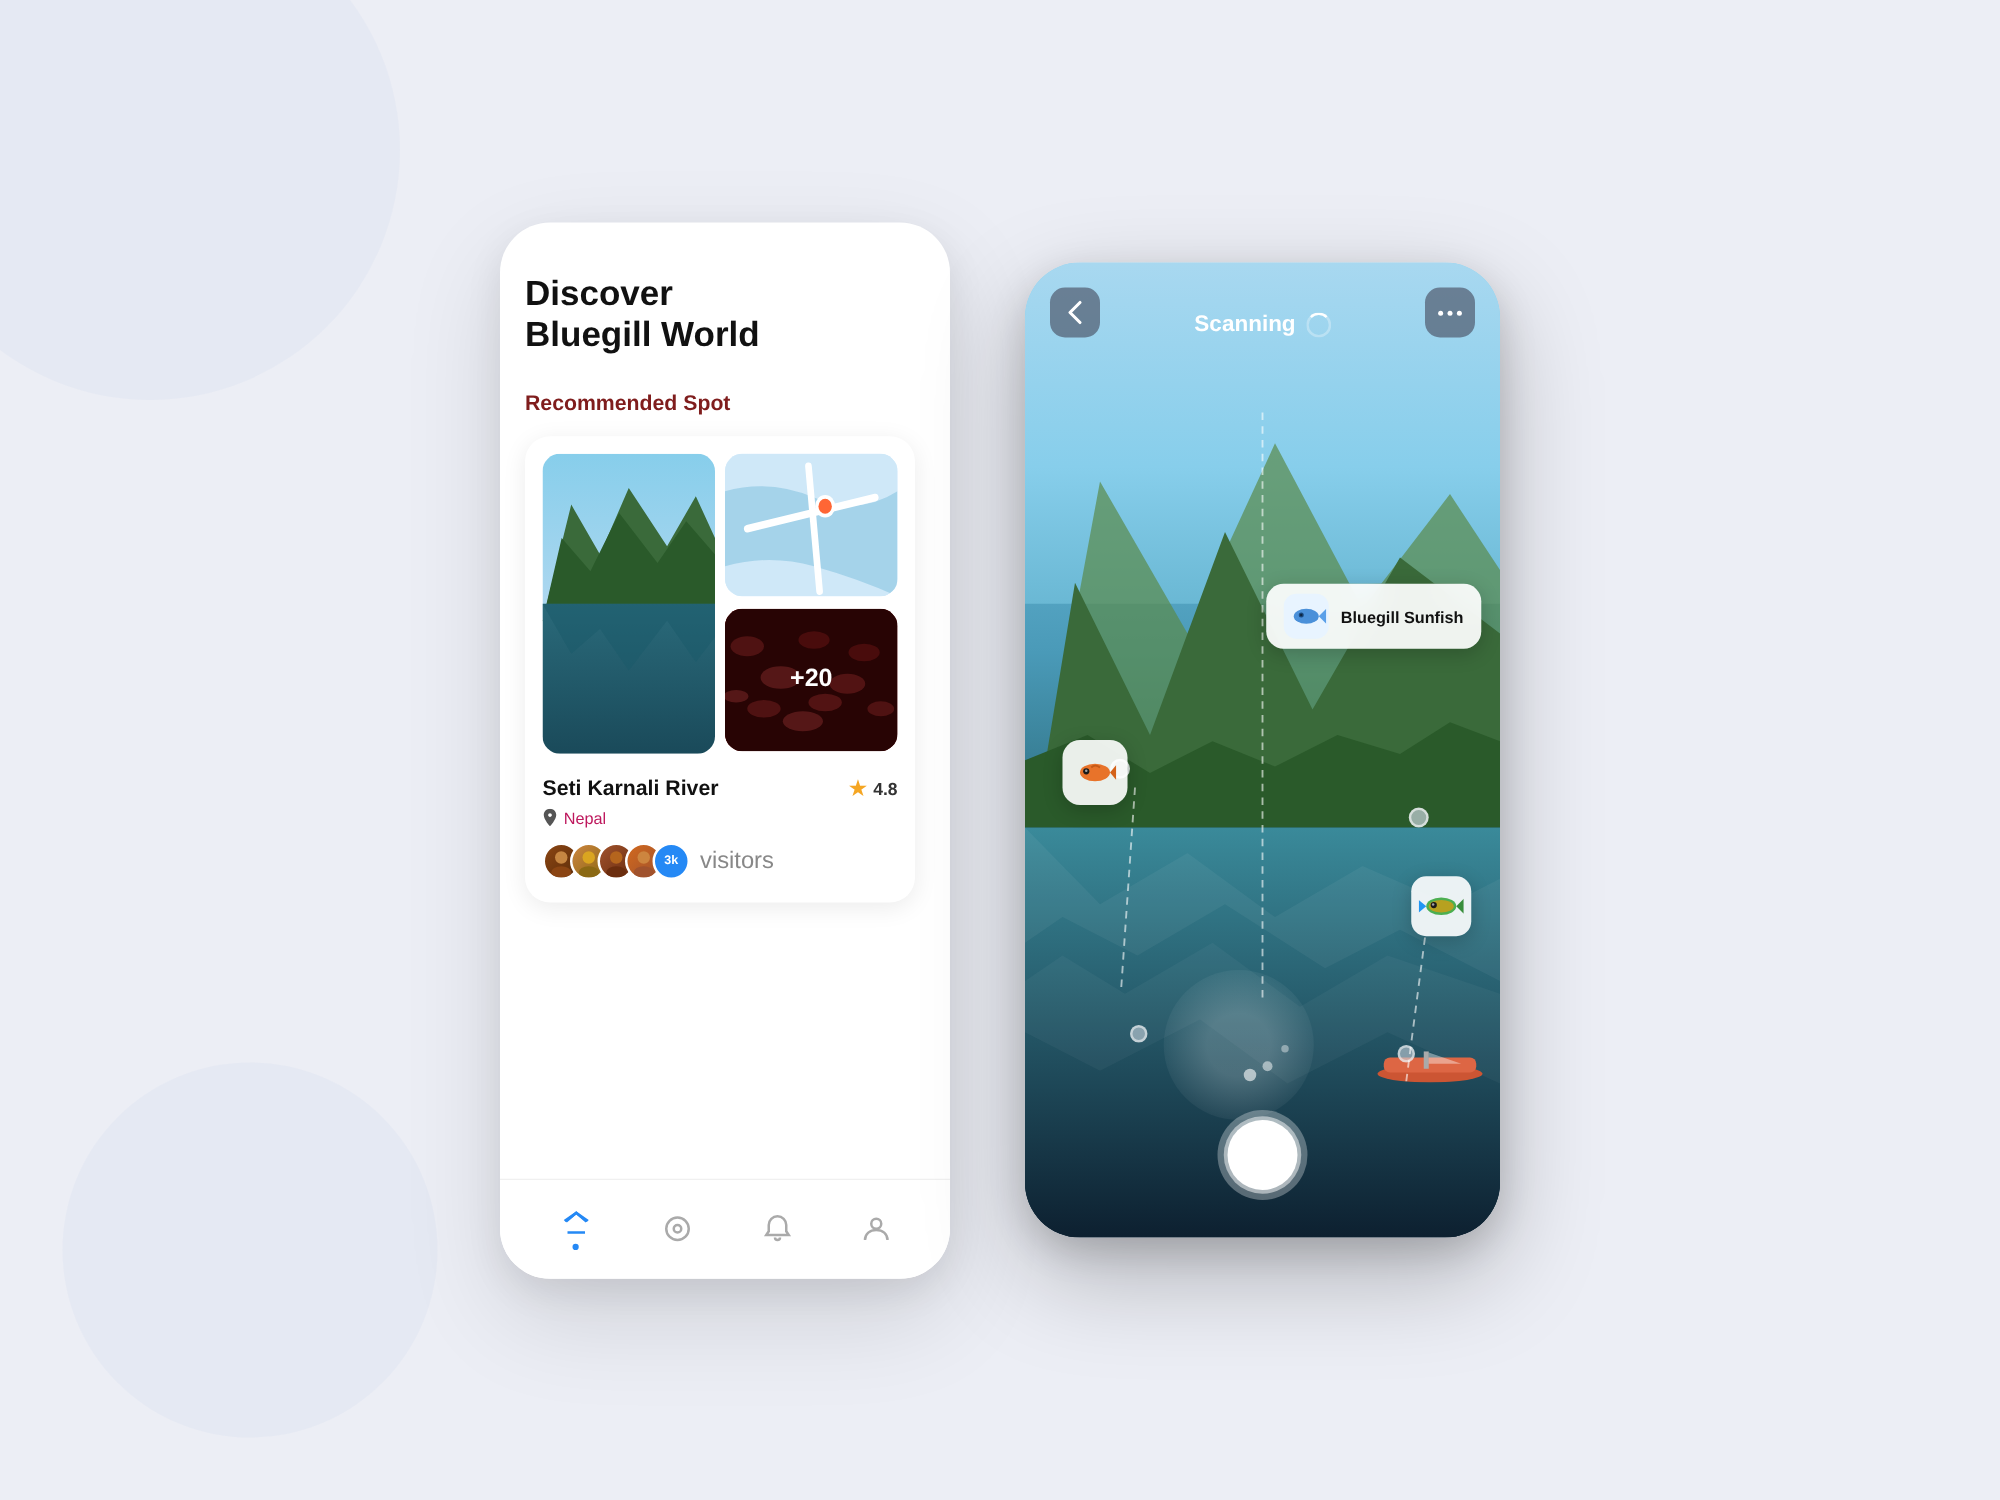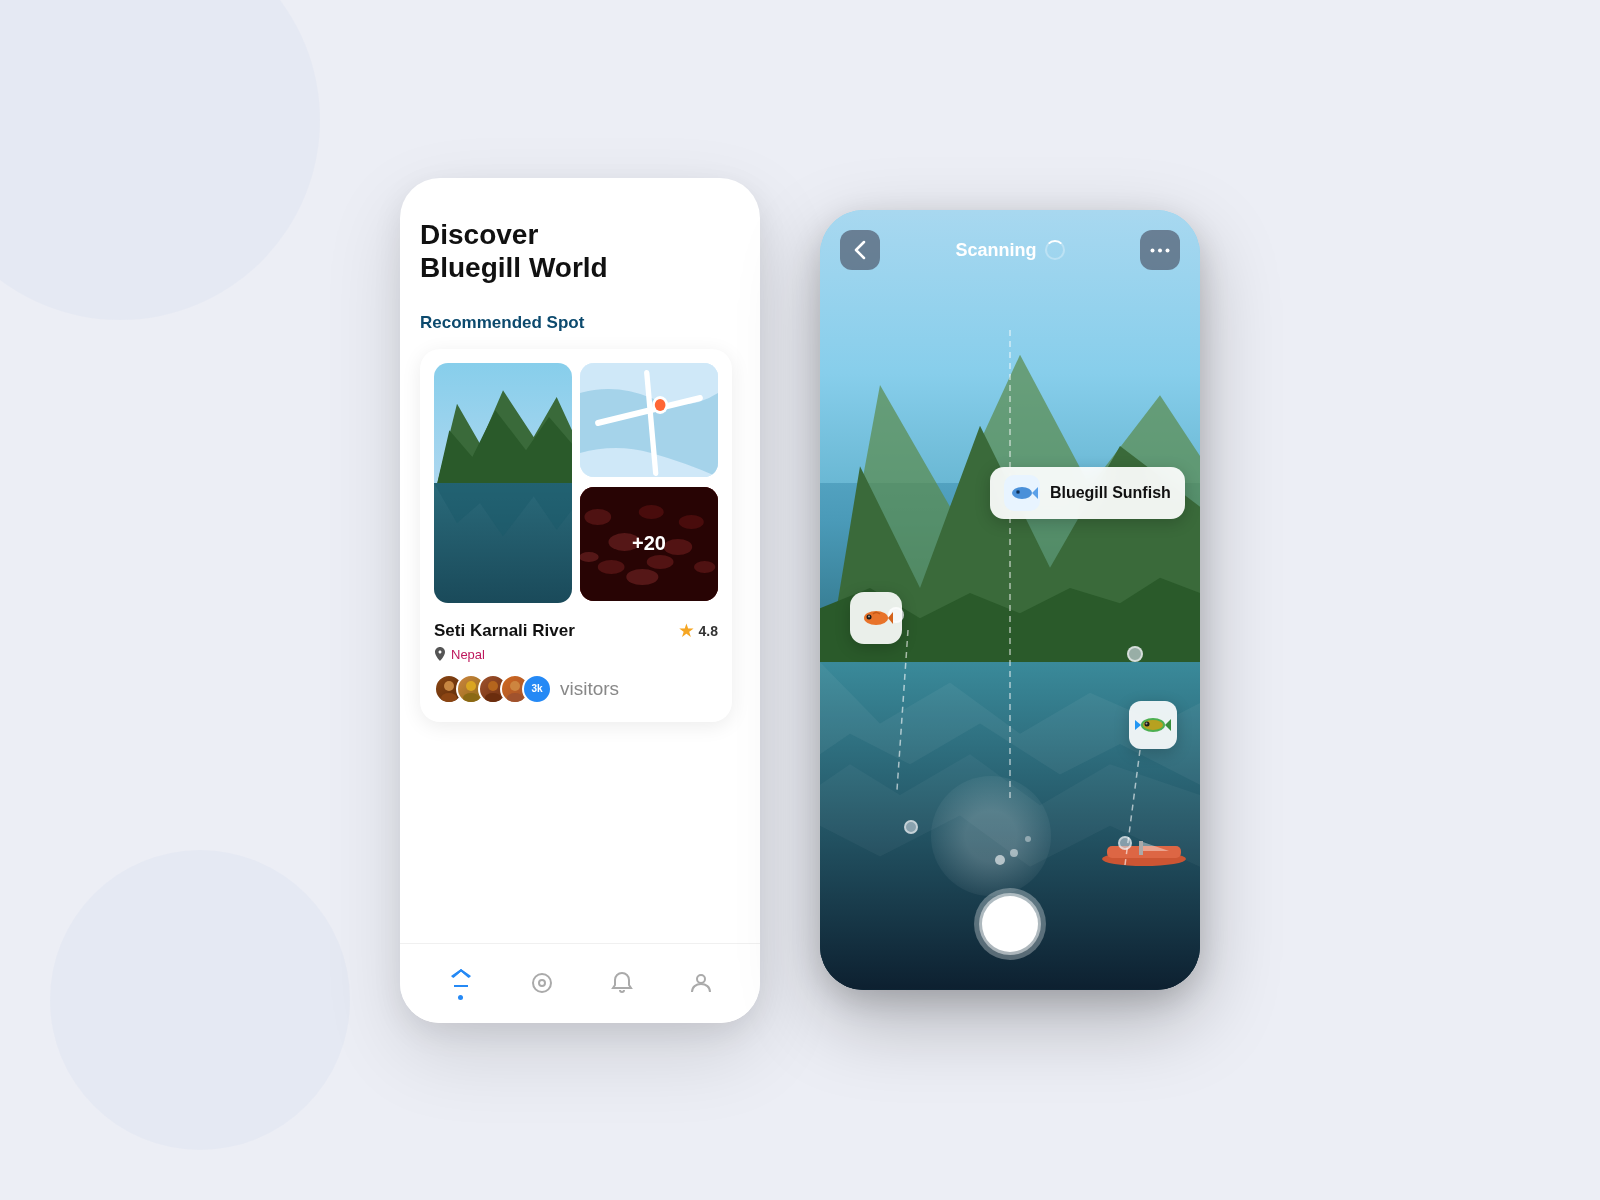--- a/index.html
+++ b/index.html
@@ -97,21 +97,21 @@
       display: flex;
       align-items: center;
       justify-content: center;
       cursor: pointer;
       flex-shrink: 0;
     }
 
     .section-title {
       font-size: 17px;
       font-weight: 700;
-      color: #0c4a6e;
+      color: #7f1d1d;
       margin-bottom: 16px;
     }
 
     .spot-card {
       background: #fff;
       border-radius: 20px;
       box-shadow: 0 4px 20px rgba(0,0,0,0.08);
       overflow: hidden;
       padding: 14px;
     }
@@ -332,21 +332,21 @@
       height: 42%;
       background: linear-gradient(180deg, #2a6a7a 0%, #1a4a5a 40%, #0d2a3a 100%);
     }
 
     
     .ar-header {
       position: absolute;
       top: 0; left: 0; right: 0;
       padding: 20px 20px 0;
       display: flex;
-      align-items: center;
+      align-items: flex-end;
       justify-content: space-between;
       z-index: 10;
     }
 
     .ar-btn {
       width: 40px; height: 40px;
       background: rgba(80,90,110,0.7);
       border-radius: 12px;
       display: flex;
       align-items: center;
@@ -392,21 +392,21 @@
       width: 36px; height: 36px;
       border-radius: 10px;
       overflow: hidden;
       display: flex;
       align-items: center;
       justify-content: center;
       background: #e8f4ff;
     }
 
     .fish-tag-name {
-      font-size: 16px;
+      font-size: 13px;
       font-weight: 600;
       color: #111;
     }
 
     .fish-icon-float {
       position: absolute;
       width: 52px; height: 52px;
       background: rgba(255,255,255,0.9);
       border-radius: 14px;
       display: flex;

